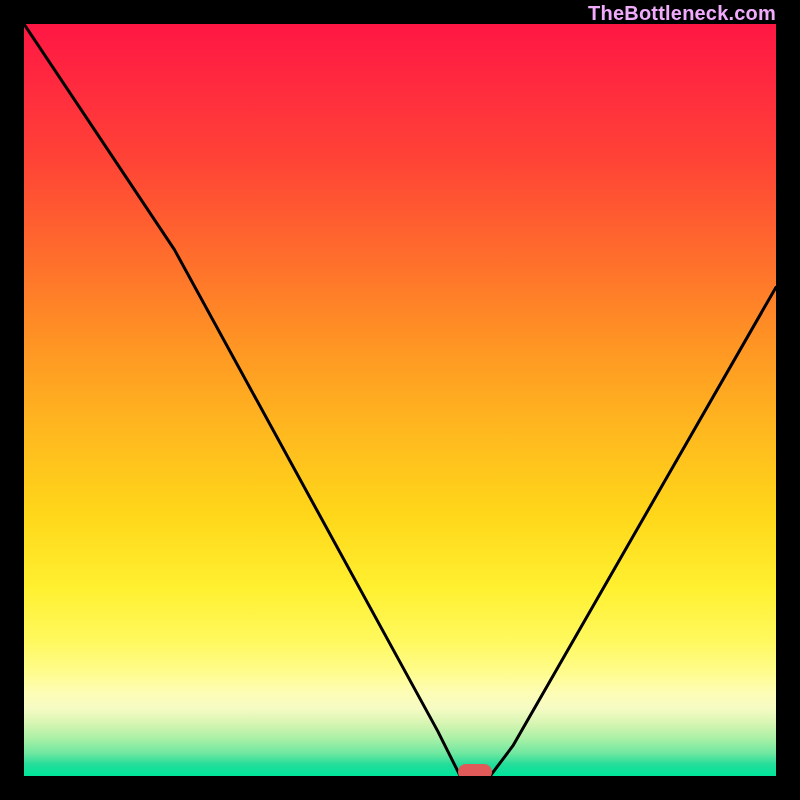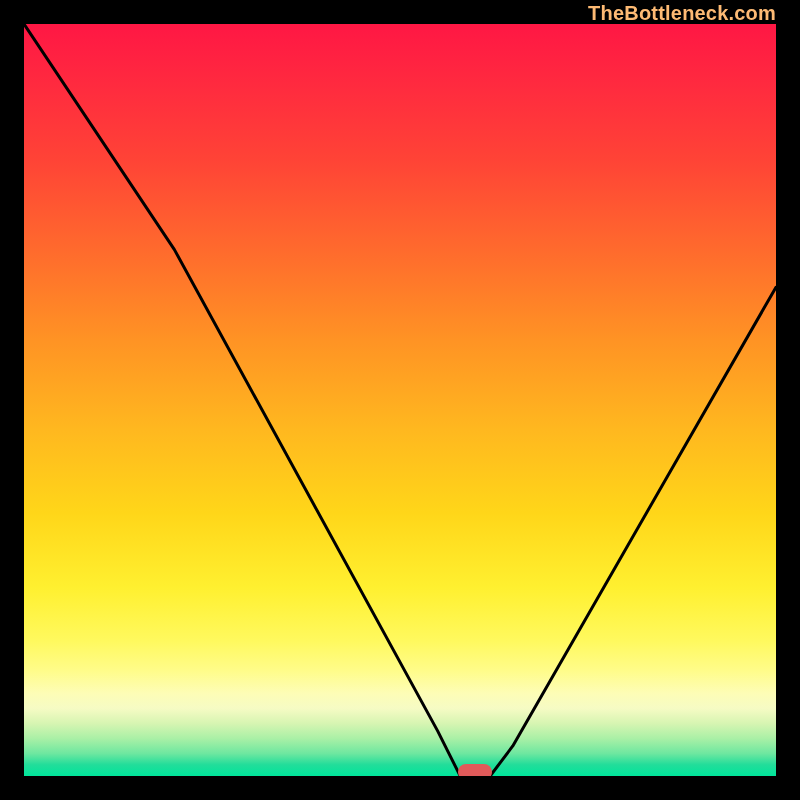--- a/index.html
+++ b/index.html
@@ -61,21 +61,21 @@
     border-radius: 8px;
     background: #e05a5a;
   }
   .attribution {
     position: absolute;
     top: 2px;
     right: 24px;
     font-family: Arial, Helvetica, sans-serif;
     font-size: 20px;
     font-weight: 600;
-    color: #fdba74;
+    color: #f0abfc;
     letter-spacing: 0.2px;
   }
 </style>
 </head>
 <body>
 
 <div class="frame">
 
   <div class="plot-area">
     <div class="gradient"></div>

